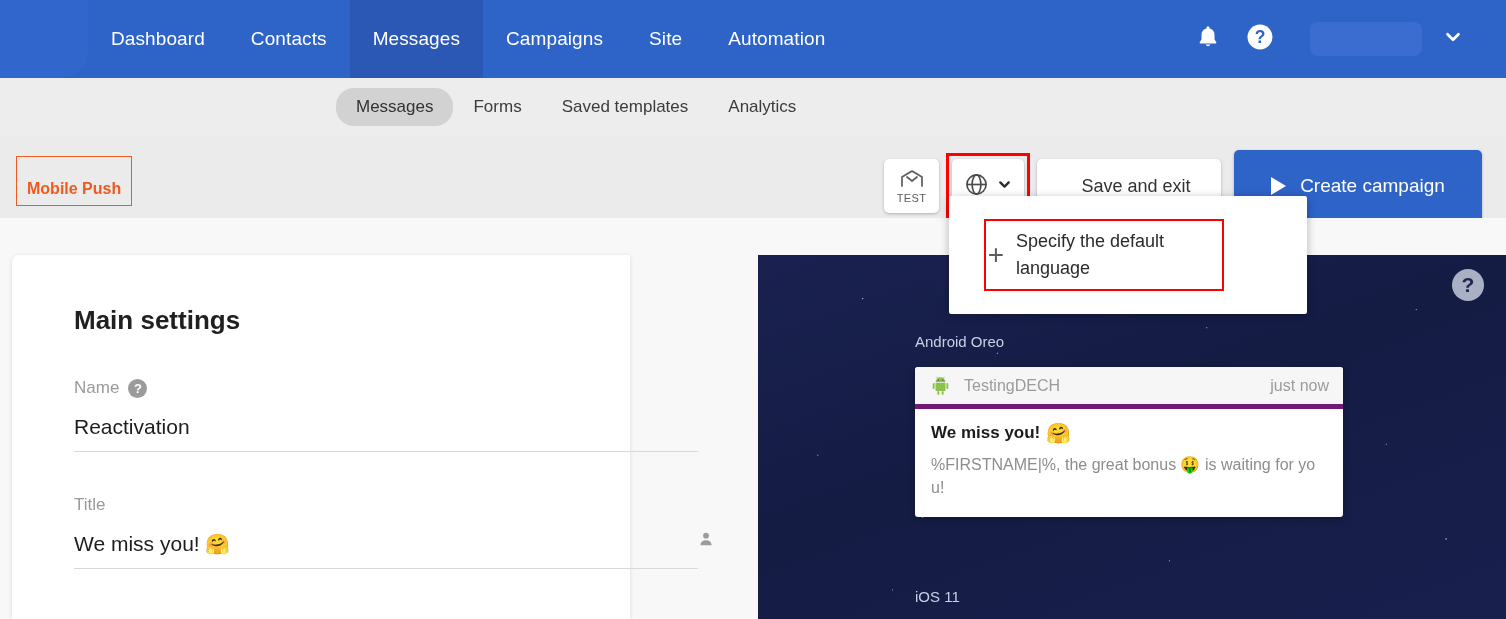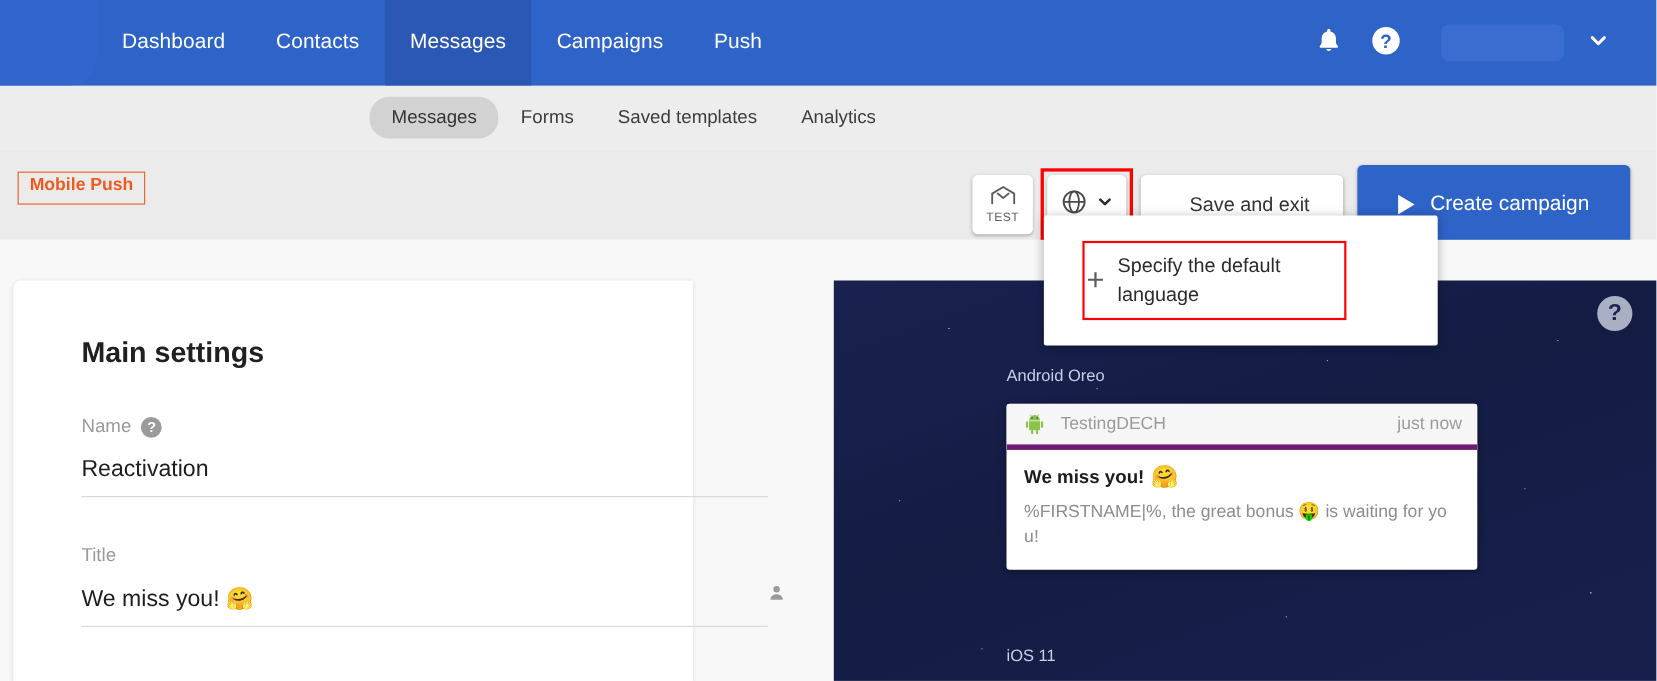--- a/index.html
+++ b/index.html
@@ -77,21 +77,21 @@
   .toolbar {
     position: absolute; top: 136px; left: 0;
     width: 1506px; height: 82px;
     background: #ebebeb;
   }
   .badge {
     position: absolute; left: 16px; top: 20px;
     border: 1px solid #ef5a1e;
     color: #ef5a1e;
     font-size: 16px; font-weight: bold;
-    padding: 3px 10px 7px 10px;
+    padding: 23px 10px 7px 10px;
     background: transparent;
     cursor: default;
   }
   .tb-right {
     position: absolute; right: 24px; top: 14px;
     display: flex; align-items: center; gap: 13px;
   }
   .test-btn {
     width: 55px; height: 54px;
     background: #fff; border-radius: 5px;
@@ -270,21 +270,22 @@
 
 <div id="app">
 
   <div class="topnav">
     <div class="brand-slot"></div>
     <div class="nav-items">
       <div class="nav-item">Dashboard</div>
       <div class="nav-item">Contacts</div>
       <div class="nav-item active">Messages</div>
       <div class="nav-item">Campaigns</div>
-      <div class="nav-item">Push</div>
+      <div class="nav-item">Site</div>
+      <div class="nav-item">Automation</div>
     </div>
     <div class="nav-right">
       <div class="icon-btn">
         <span>
           <svg width="26" height="28" viewBox="0 0 24 24" fill="#ffffff">
             <path d="M12 2a1.4 1.4 0 0 0-1.4 1.4v.8A6 6 0 0 0 6 10v4.2l-1.4 2.1A1 1 0 0 0 5.4 18h13.2a1 1 0 0 0 .8-1.7L18 14.2V10a6 6 0 0 0-4.6-5.8v-.8A1.4 1.4 0 0 0 12 2z"></path>
             <path d="M9.8 19a2.3 2.3 0 0 0 4.4 0z"></path>
           </svg>
         </span>
       </div>

